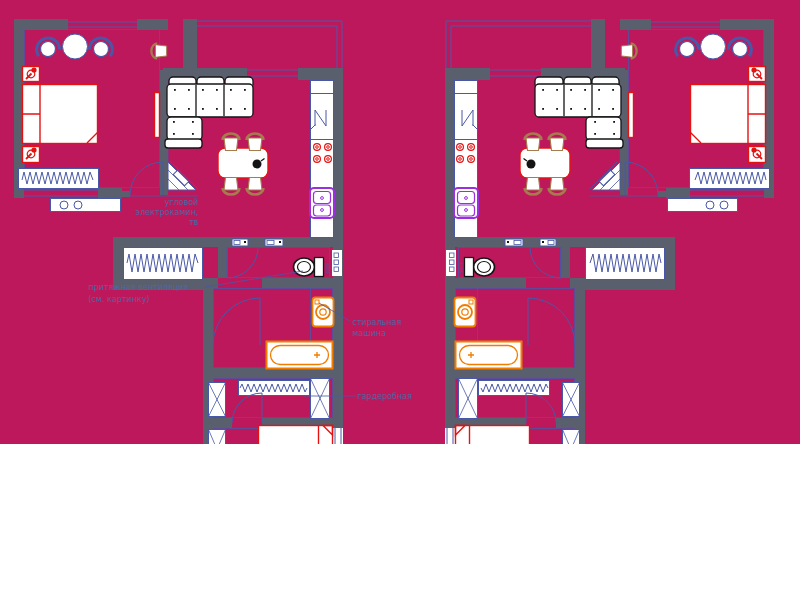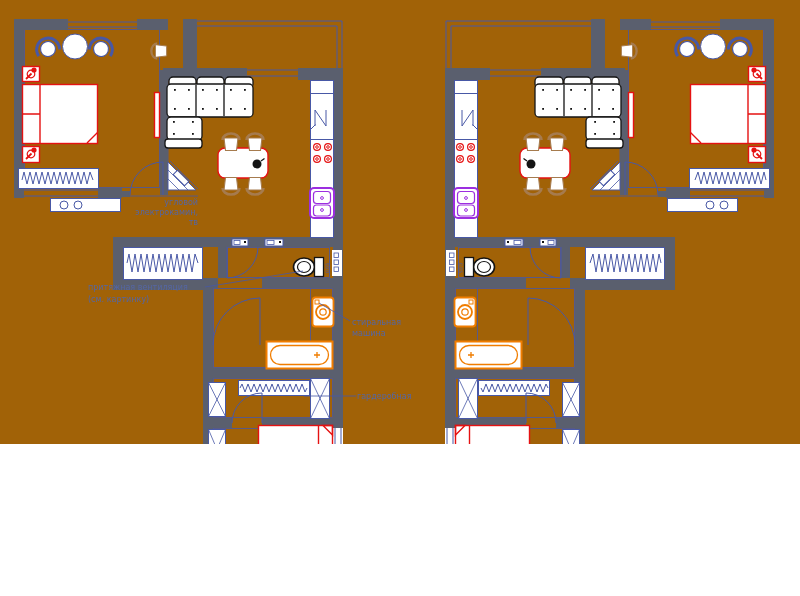--- a/index.html
+++ b/index.html
@@ -1,16 +1,16 @@
 <!DOCTYPE html>
 <html style="--wall: #5a5f6e; --line: #4858a6; --red: #e51212; --orange: #f07d00; --purple: #9c2ee0; --tan: #a67b4e; --pink: #f29b9b; --black: #141414; --text: #5566a2; --watermark-fill: #ffffff; --watermark-shadow: #5a5a5a;"><head>
 <meta charset="utf-8">
 <style>
   html,body{margin:0;padding:0;background:#fff;}
-  .stage{position:relative;width:800px;height:444px;background:#a16207;overflow:hidden;
+  .stage{position:relative;width:800px;height:444px;background:#be185d;overflow:hidden;
          font-family:"DejaVu Sans", sans-serif;}
   svg{position:absolute;left:0;top:0;}
   
   .w   {fill:var(--wall);stroke:none;}
   .ln  {stroke:var(--line);fill:none;stroke-width:1;}
   .lnf {stroke:var(--line);fill:#fff;stroke-width:1;}
   .thin{stroke:var(--line);fill:none;stroke-width:.8;}
   .red {stroke:var(--red);fill:none;stroke-width:1.4;}
   .redf{stroke:var(--red);fill:#fff;stroke-width:1.4;}
   .org {stroke:var(--orange);fill:none;stroke-width:1.8;}

